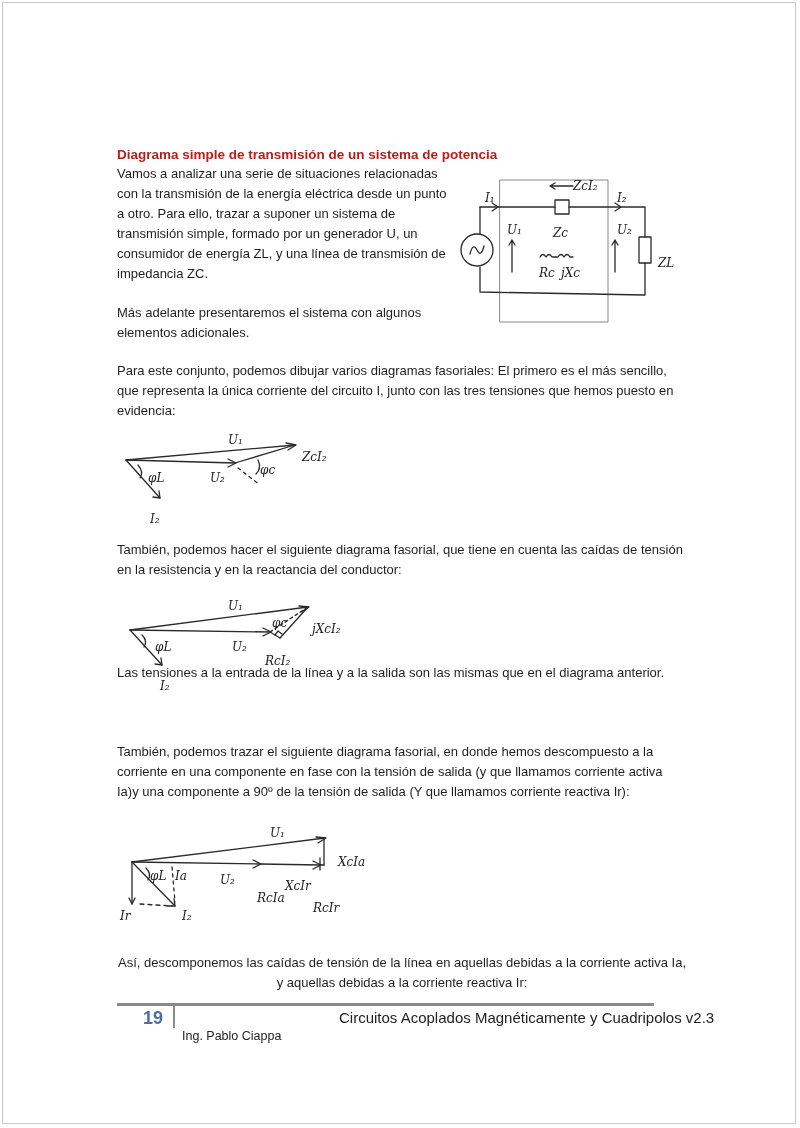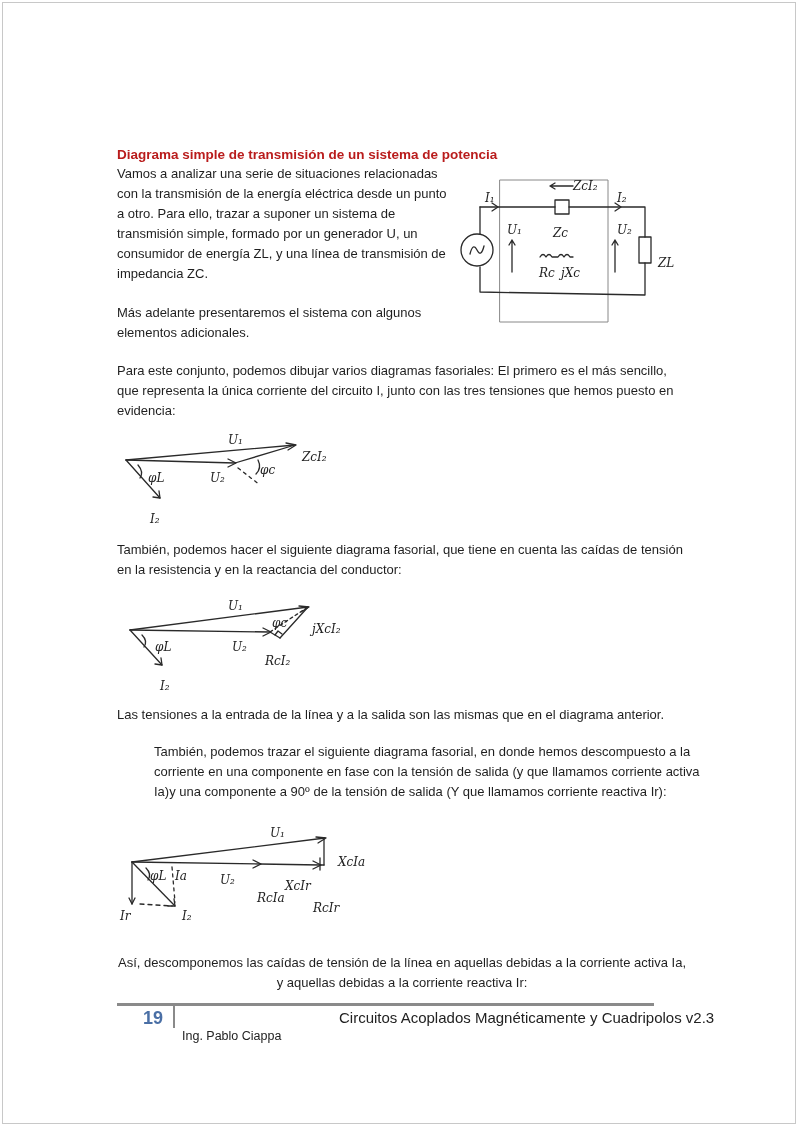--- a/index.html
+++ b/index.html
@@ -107,23 +107,23 @@
     <text class="hand" x="108" y="15">U₁</text>
     <text class="hand" x="112" y="56">U₂</text>
     <text class="hand" x="192" y="38">jXcI₂</text>
     <text class="hand" x="145" y="70">RcI₂</text>
     <text class="hand" x="35" y="56">φL</text>
     <text class="hand" x="152" y="32">φc</text>
     <text class="hand" x="40" y="95">I₂</text>
   </svg>
 </div>
 
-<div class="text para" style="top:705px;">Las tensiones a la entrada de la línea y a la salida son las mismas que en el diagrama anterior.</div>
+<div class="text para" style="top:663px;">Las tensiones a la entrada de la línea y a la salida son las mismas que en el diagrama anterior.</div>
 
-<div class="text para" style="top:742px;margin-left:37px;">También, podemos trazar el siguiente diagrama fasorial, en donde hemos descompuesto a la corriente en una componente en fase con la tensión de salida (y que llamamos corriente activa Ia)y una componente a 90º de la tensión de salida (Y que llamamos corriente reactiva Ir):</div>
+<div class="text para" style="top:742px;">También, podemos trazar el siguiente diagrama fasorial, en donde hemos descompuesto a la corriente en una componente en fase con la tensión de salida (y que llamamos corriente activa Ia)y una componente a 90º de la tensión de salida (Y que llamamos corriente reactiva Ir):</div>
 
 <div class="fig" style="left:120px; top:822px;">
   <svg width="270" height="100" viewBox="0 0 270 100">
     <path d="M12 40 L205 16"></path>
     <path d="M196 15 L206 16 L198 21"></path>
     <path d="M12 40 L140 42"></path>
     <path d="M133 38 L141 42 L133 46"></path>
     <path d="M140 42 L200 43"></path>
     <path d="M193 39 L201 43 L193 47"></path>
     <path d="M200 43 L204 43"></path>

